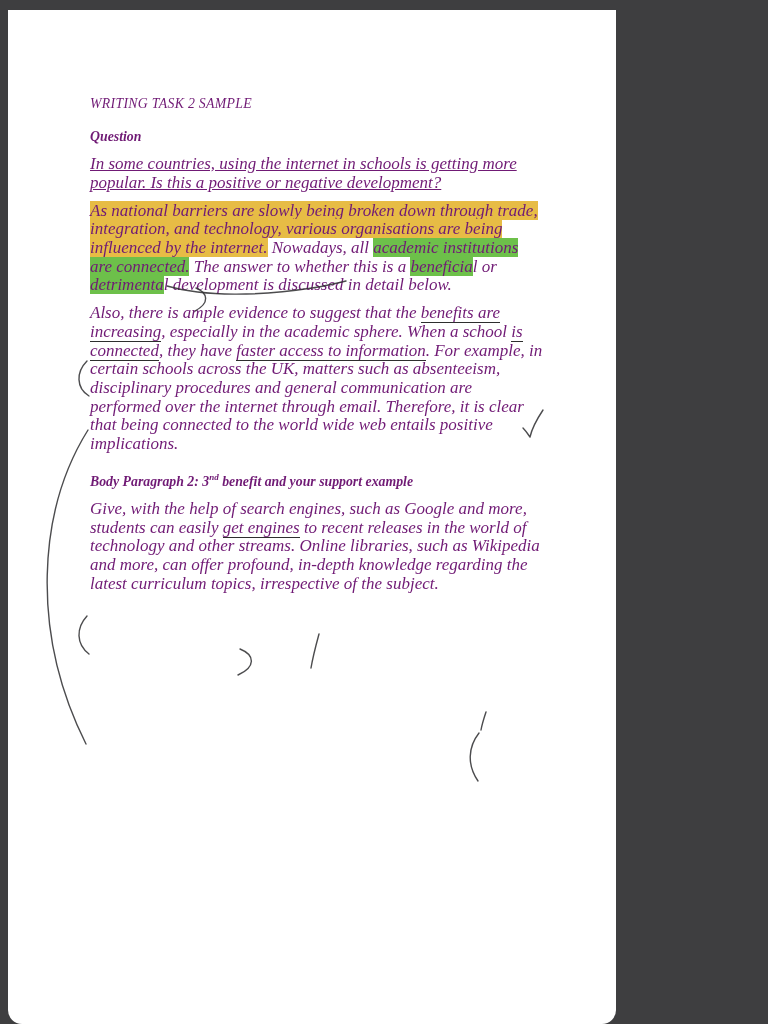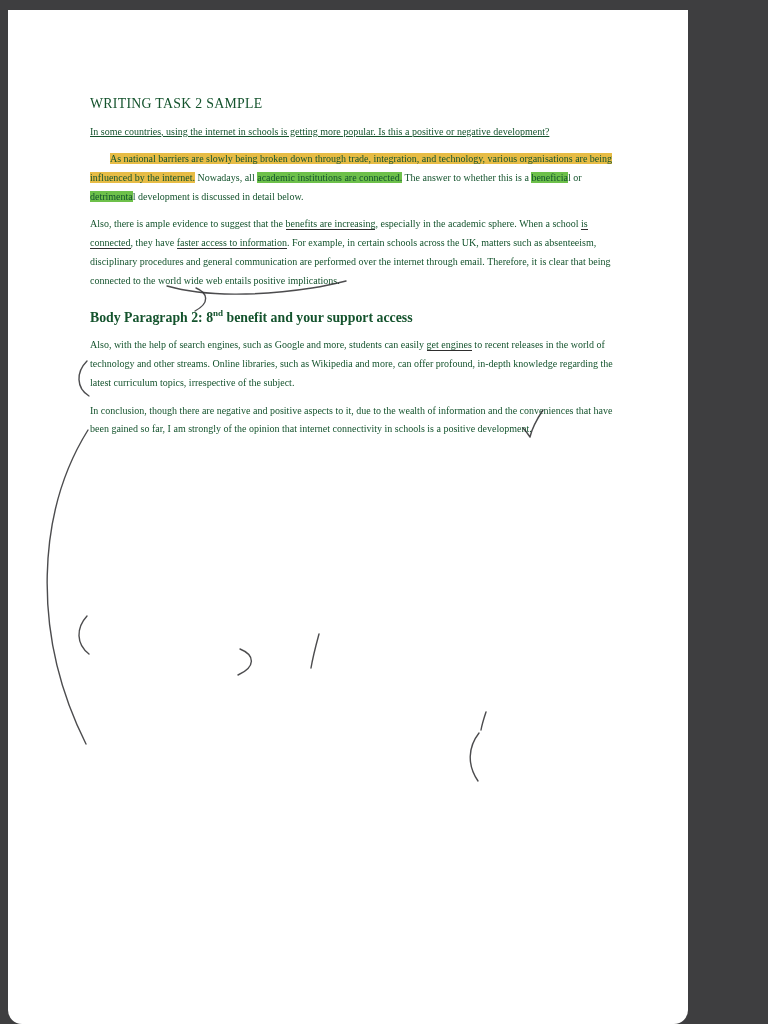--- a/index.html
+++ b/index.html
@@ -6,46 +6,47 @@
   body {
     width: 768px; height: 1024px;
     background: #3e3e40;
     position: relative;
     overflow: hidden;
     font-family: "Liberation Serif", serif;
   }
   .page {
     position: absolute;
     left: 8px; top: 10px;
-    width: 680px; height: 1014px;
+    width: 608px; height: 1014px;
     background: #ffffff;
     border-radius: 0 0 14px 14px;
     box-sizing: border-box;
     padding: 85px 72px 0 82px;
-    color: #14532d;
+    color: #701a75;
+    font-style: italic;
   }
   .page p { margin: 0; }
   .title {
     font-size: 13.8px;
     line-height: 18.6px;
     letter-spacing: 0.3px;
   }
   .heading {
     font-weight: bold;
     font-size: 13.8px;
     line-height: 18.6px;
     margin-top: 14px !important;
   }
   .para {
-    font-size: 10px;
+    font-size: 17px;
     line-height: 18.7px;
     margin-top: 9px !important;
   }
   .u { text-decoration: underline; }
-  .hl-orange { background: var(--highlight-orange, #e7bc45); margin-left: 20px; }
+  .hl-orange { background: var(--highlight-orange, #e7bc45); }
   .hl-green  { background: var(--highlight-green, #6dc04a); }
   .pen-underline {
     border-bottom: 1.4px solid #2e2e2e;
     padding-bottom: 0;
   }
   .sup { vertical-align: super; font-size: 9px; font-weight: bold; margin-top: 7px; }
   .pen {
     position: absolute;
     left: 0; top: 0;
     width: 768px; height: 1024px;
@@ -58,31 +59,31 @@
     stroke-linecap: round;
     opacity: 0.88;
   }
 </style>
 </head>
 <body style="background: rgb(62, 62, 64);">
 
 <div class="page">
   <p class="title">WRITING TASK 2 SAMPLE</p>
 
+  <p class="heading">Question</p>
   <p class="para u">In some countries, using the internet in schools is getting more popular. Is this a positive or negative development?</p>
 
   <p class="para"><span class="hl-orange">As national barriers are slowly being broken down through trade, integration, and technology, various organisations are being influenced by the internet.</span><span> Nowadays, all </span><span class="hl-green">academic institutions are connected.</span><span> The answer to whether this is a </span><span class="hl-green">beneficia</span><span>l or </span><span class="hl-green">detrimenta</span><span>l development is discussed in detail below.</span></p>
 
   <p class="para"><span>Also, there is ample evidence to suggest that the </span><span class="pen-underline">benefits are increasing</span><span>, especially in the academic sphere. When a school </span><span class="pen-underline">is connected</span><span>, they have </span><span class="pen-underline">faster access to information</span><span>. For example, in certain schools across the UK, matters such as absenteeism, disciplinary procedures and general communication are performed over the internet through email. Therefore, it is clear that being connected to the world wide web entails positive implications.</span></p>
 
-  <p class="heading"><span>Body Paragraph 2: 8</span><span class="sup">nd</span><span> benefit and your support access</span></p>
-  <p class="para"><span>Also, with the help of search engines, such as Google and more, students can easily </span><span class="pen-underline">get engines</span><span> to recent releases in the world of technology and other streams. Online libraries, such as Wikipedia and more, can offer profound, in-depth knowledge regarding the latest curriculum topics, irrespective of the subject.</span></p>
+  <p class="heading"><span>Body Paragraph 2: 3</span><span class="sup">nd</span><span> benefit and your support example</span></p>
+  <p class="para"><span>Give, with the help of search engines, such as Google and more, students can easily </span><span class="pen-underline">get engines</span><span> to recent releases in the world of technology and other streams. Online libraries, such as Wikipedia and more, can offer profound, in-depth knowledge regarding the latest curriculum topics, irrespective of the subject.</span></p>
 
 
-  <p class="para">In conclusion, though there are negative and positive aspects to it, due to the wealth of information and the conveniences that have been gained so far, I am strongly of the opinion that internet connectivity in schools is a positive development.</p>
 </div>
 
 <svg class="pen" width="768" height="1024" viewBox="0 0 768 1024" xmlns="http://www.w3.org/2000/svg">
   <path d="M167,286 C205,297 260,296 312,288 C325,286 338,283 346,281"></path>
   <path d="M196,288 C208,293 210,303 195,311"></path>
   <path d="M87,361 C76,372 76,388 89,396"></path>
   <path d="M543,410 C537,419 532,428 530,437 M523,428 C526,431 528,434 530,437"></path>
   <path d="M88,430 C38,510 30,632 86,744"></path>
   <path d="M87,616 C76,628 76,644 89,654"></path>
   <path d="M319,634 C316,645 313,656 311,668"></path>

